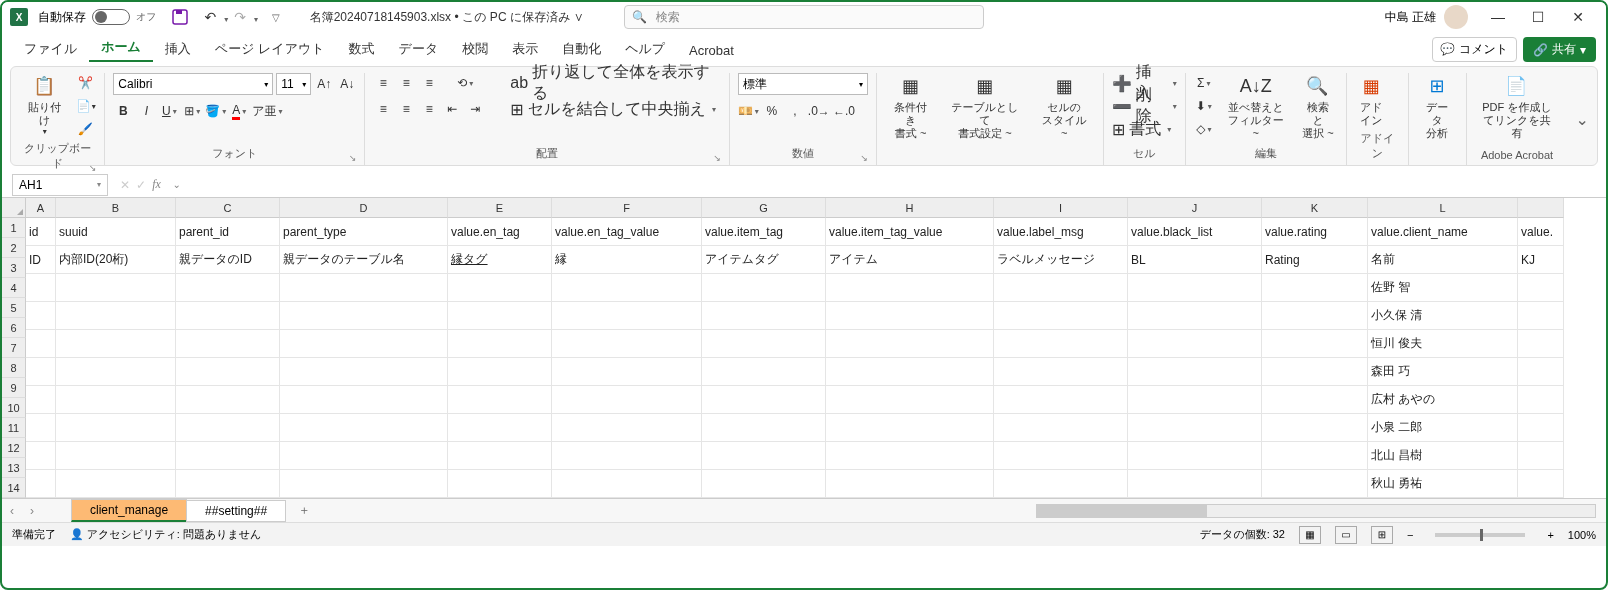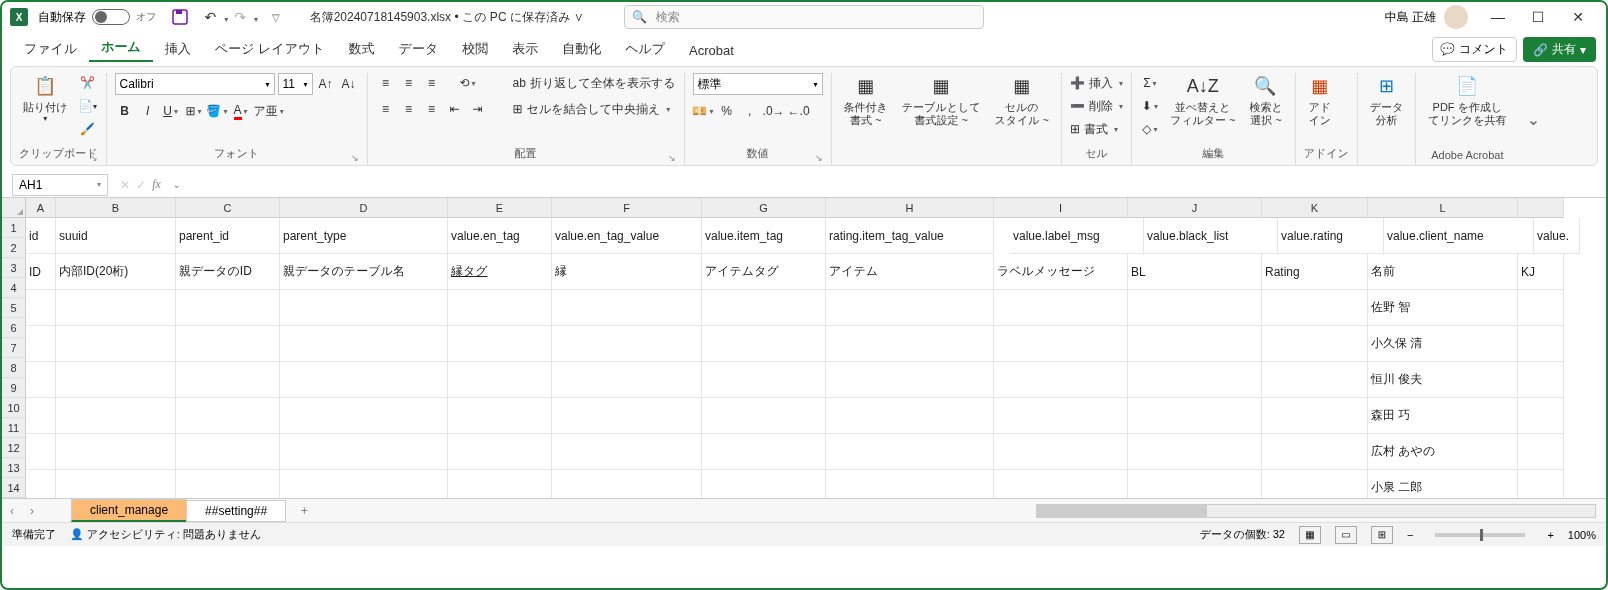--- a/index.html
+++ b/index.html
@@ -38,42 +38,42 @@
 .group .label .launcher { position: absolute; right: 0; bottom: 2px; font-size: 9px; color: #888; }
 .big-btn { display: flex; flex-direction: column; align-items: center; font-size: 11px; color: #333; padding: 2px 4px; line-height: 1.2; text-align: center; }
 .big-btn .ico { width: 24px; height: 24px; margin-bottom: 2px; display: flex; align-items: center; justify-content: center; font-size: 18px; }
 .col { display: flex; flex-direction: column; gap: 3px; }
 .row { display: flex; gap: 3px; align-items: center; }
 .small-btn { min-width: 20px; height: 20px; display: flex; align-items: center; justify-content: center; font-size: 12px; color: #333; }
 .fontname { width: 160px; height: 22px; border: 1px solid #bbb; font-size: 12px; padding: 0 4px; display: flex; align-items: center; justify-content: space-between; background: #fff; }
 .fontsize { width: 35px; height: 22px; border: 1px solid #bbb; font-size: 12px; padding: 0 4px; display: flex; align-items: center; justify-content: space-between; background: #fff; }
 .dd::after { content: "▾"; font-size: 8px; color: #666; margin-left: 2px; }
 .numfmt { width: 130px; height: 22px; border: 1px solid #bbb; font-size: 12px; padding: 0 4px; background: #fff; display: flex; align-items: center; justify-content: space-between; }
-.menu-item { font-size: 12px; color: #333; display: flex; align-items: center; gap: 4px; height: 20px; }
+.menu-item { font-size: 16px; color: #333; display: flex; align-items: center; gap: 4px; height: 20px; }
 .chev { width: 30px; display: flex; align-items: center; justify-content: center; color: #666; }
 
 
 .fbar { height: 26px; display: flex; align-items: center; border-bottom: 1px solid #ccc; margin-top: 6px; }
 .namebox { width: 96px; height: 22px; border: 1px solid #ccc; margin: 0 6px 0 10px; font-size: 12px; padding: 0 6px; display: flex; align-items: center; justify-content: space-between; background: #fff; }
 .fx-btns { display: flex; gap: 6px; padding: 0 6px; color: #888; font-size: 12px; align-items: center; }
 .fx-btns .fx { font-style: italic; font-family: serif; }
 .formula-input { flex: 1; height: 22px; border-left: 1px solid #ccc; padding: 0 10px; font-size: 13px; display: flex; align-items: center; }
 .fbar .expand { width: 20px; text-align: center; color: #888; font-size: 10px; }
 
 
 .grid { display: flex; height: 300px; }
 .rowhdrs { display: flex; flex-direction: column; }
 .corner { width: 24px; height: 20px; background: #eee; border-right: 1px solid #ccc; border-bottom: 1px solid #ccc; position: relative; }
 .corner::after { content: ""; position: absolute; right: 2px; bottom: 2px; border-left: 6px solid transparent; border-bottom: 6px solid #aaa; }
 .rh { width: 24px; height: 20px; background: #eee; border-right: 1px solid #ccc; border-bottom: 1px solid #ddd; font-size: 11px; color: #333; display: flex; align-items: center; justify-content: center; }
 .cells { flex: 1; overflow: hidden; }
 .colhdrs { display: flex; height: 20px; }
 .ch { background: #eee; border-right: 1px solid #ddd; border-bottom: 1px solid #ccc; font-size: 11px; color: #333; display: flex; align-items: center; justify-content: center; }
 .datarows { }
-.datarow { display: flex; height: 36px; }
+.datarow { display: flex; height: 28px; }
 .cell { border-right: 1px solid #e5e5e5; border-bottom: 1px solid #e5e5e5; font-size: 12px; color: #222; padding: 0 3px; display: flex; align-items: center; white-space: nowrap; overflow: hidden; }
 
 
 .sheettabs { height: 24px; border-top: 1px solid #ccc; display: flex; align-items: center; font-size: 12px; background: #f7f7f7; }
 .sheettabs .nav { padding: 0 8px; color: #888; }
 .sheettabs .stab { padding: 3px 18px; border: 1px solid #ccc; background: #fff; margin-left: -1px; }
 .sheettabs .stab.active { border-bottom: 2px solid #1a7f37; background: #fdba74; }
 .sheettabs .addtab { padding: 0 12px; color: #666; }
 .sheettabs .hscroll { flex: 1; display: flex; justify-content: flex-end; padding-right: 10px; }
 .sheettabs .hscroll .track { width: 560px; height: 14px; background: #eee; border: 1px solid #ccc; position: relative; }
@@ -377,22 +377,22 @@
       </div>
     <div class="datarows" id="datarows">
         <div class="datarow">
           <div class="cell" style="width: 30px;">id</div>
           <div class="cell" style="width: 120px;">suuid</div>
           <div class="cell" style="width: 104px;">parent_id</div>
           <div class="cell" style="width: 168px;">parent_type</div>
           <div class="cell" style="width: 104px;">value.en_tag</div>
           <div class="cell" style="width: 150px;">value.en_tag_value</div>
           <div class="cell" style="width: 124px;">value.item_tag</div>
-          <div class="cell" style="width: 168px;">rating.item_tag_value</div>
-          <div class="cell" style="width: 134px; margin-left: 16px;">value.label_msg</div>
+          <div class="cell" style="width: 168px;">value.item_tag_value</div>
+          <div class="cell" style="width: 134px;">value.label_msg</div>
           <div class="cell" style="width: 134px;">value.black_list</div>
           <div class="cell" style="width: 106px;">value.rating</div>
           <div class="cell" style="width: 150px;">value.client_name</div>
           <div class="cell" style="width: 46px;">value.</div>
         </div>
         <div class="datarow">
           <div class="cell" style="width: 30px;">ID</div>
           <div class="cell" style="width: 120px;">内部ID(20桁)</div>
           <div class="cell" style="width: 104px;">親データのID</div>
           <div class="cell" style="width: 168px;">親データのテーブル名</div>

